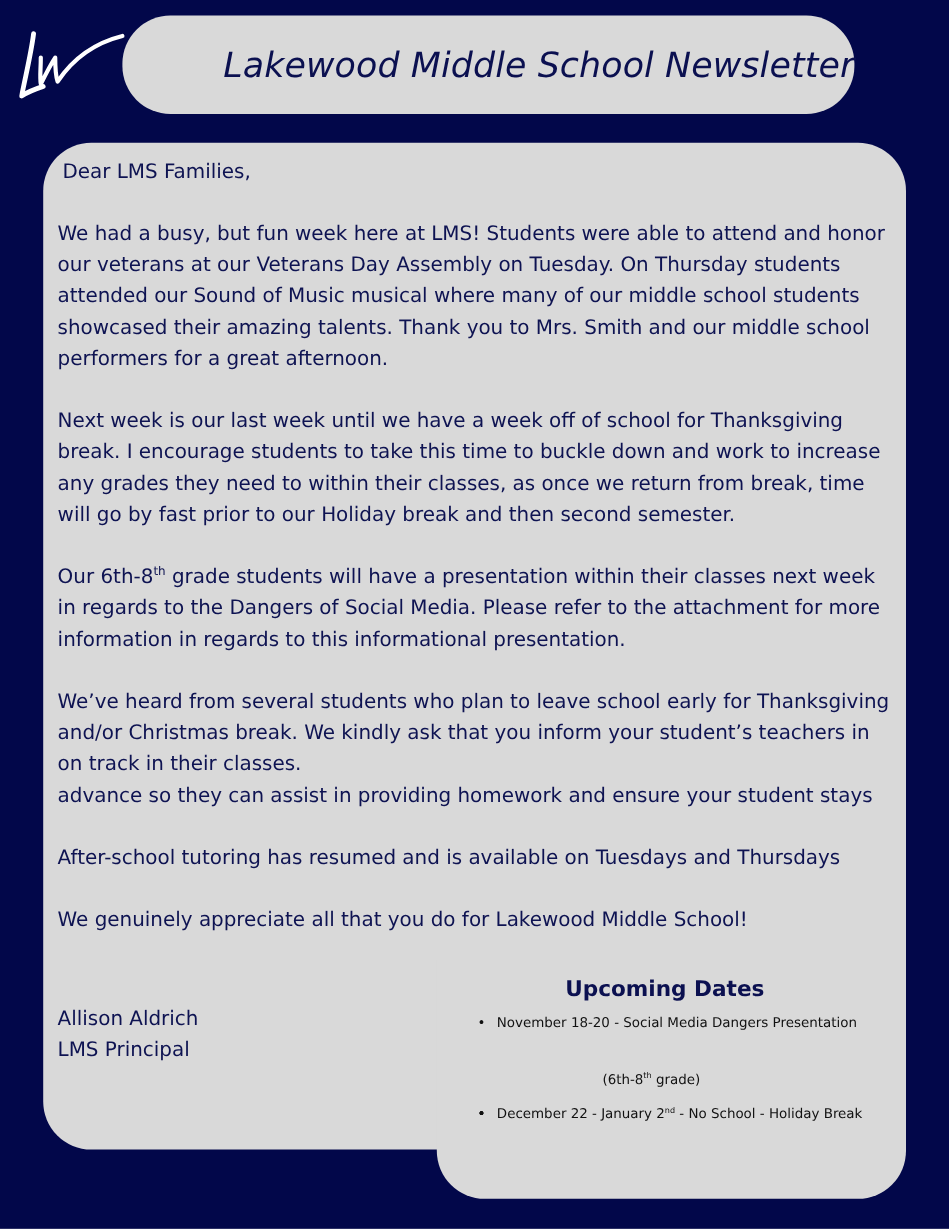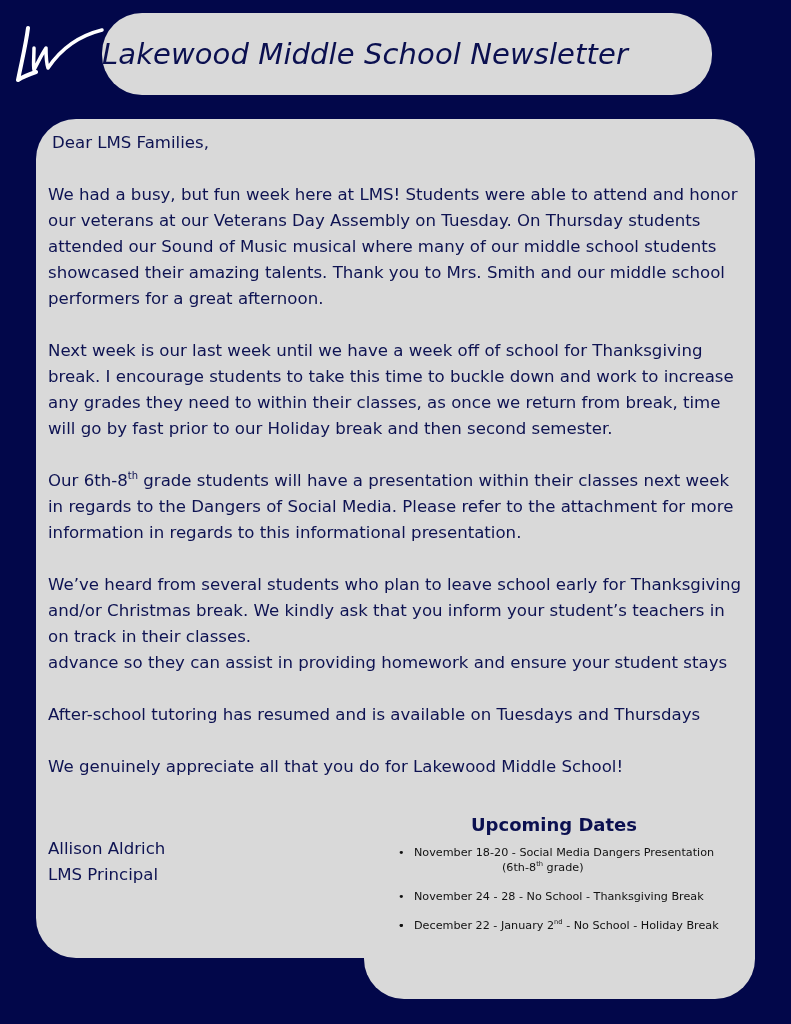--- a/index.html
+++ b/index.html
@@ -25,21 +25,21 @@
     .title-pill {
       position: absolute;
       left: 102px;
       top: 13px;
       width: 610px;
       height: 82px;
       background: #d9d9d9;
       border-radius: 40px;
       display: flex;
       align-items: center;
-      justify-content: flex-start;
+      justify-content: flex-end;
     }
     .title-pill h1 {
       margin: 0;
       font-family: "DejaVu Sans", sans-serif;
       font-style: italic;
       font-weight: normal;
       font-size: 29px;
       color: #0b1050;
       letter-spacing: 0.1px;
     }
@@ -117,20 +117,21 @@
       line-height: 15px;
     }
     .dates-list li .bullet {
       position: absolute;
       left: 2px;
       top: 0;
     }
     .dates-list li .sub {
       display: block;
       padding-left: 88px;
+      margin-top: 32px;
     }
     sup {
       font-size: 0.6em;
       line-height: 0;
       vertical-align: super;
     }
   </style>
 </head>
 <body>
 
@@ -193,21 +194,20 @@
 
 <div class="dates-title">Upcoming Dates</div>
 <ul class="dates-list">
   <li style="margin-bottom:14px;">
     <span class="bullet">•</span>
     <span>November 18-20 - Social Media Dangers Presentation</span>
     <span class="sub"><span>(6th-8</span><sup>th</sup><span> grade)</span></span>
   </li>
   <li style="margin-bottom:14px;">
     <span class="bullet">•</span>
-    <span>November 24 - 28 - No School - Thanksgiving Break</span>
   </li>
   <li style="margin-bottom:14px;">
     <span class="bullet">•</span>
   </li>
   <li>
     <span class="bullet">•</span>
     <span>December 22 - January 2</span><sup>nd</sup><span> - No School - Holiday Break</span>
   </li>
 </ul>
 

